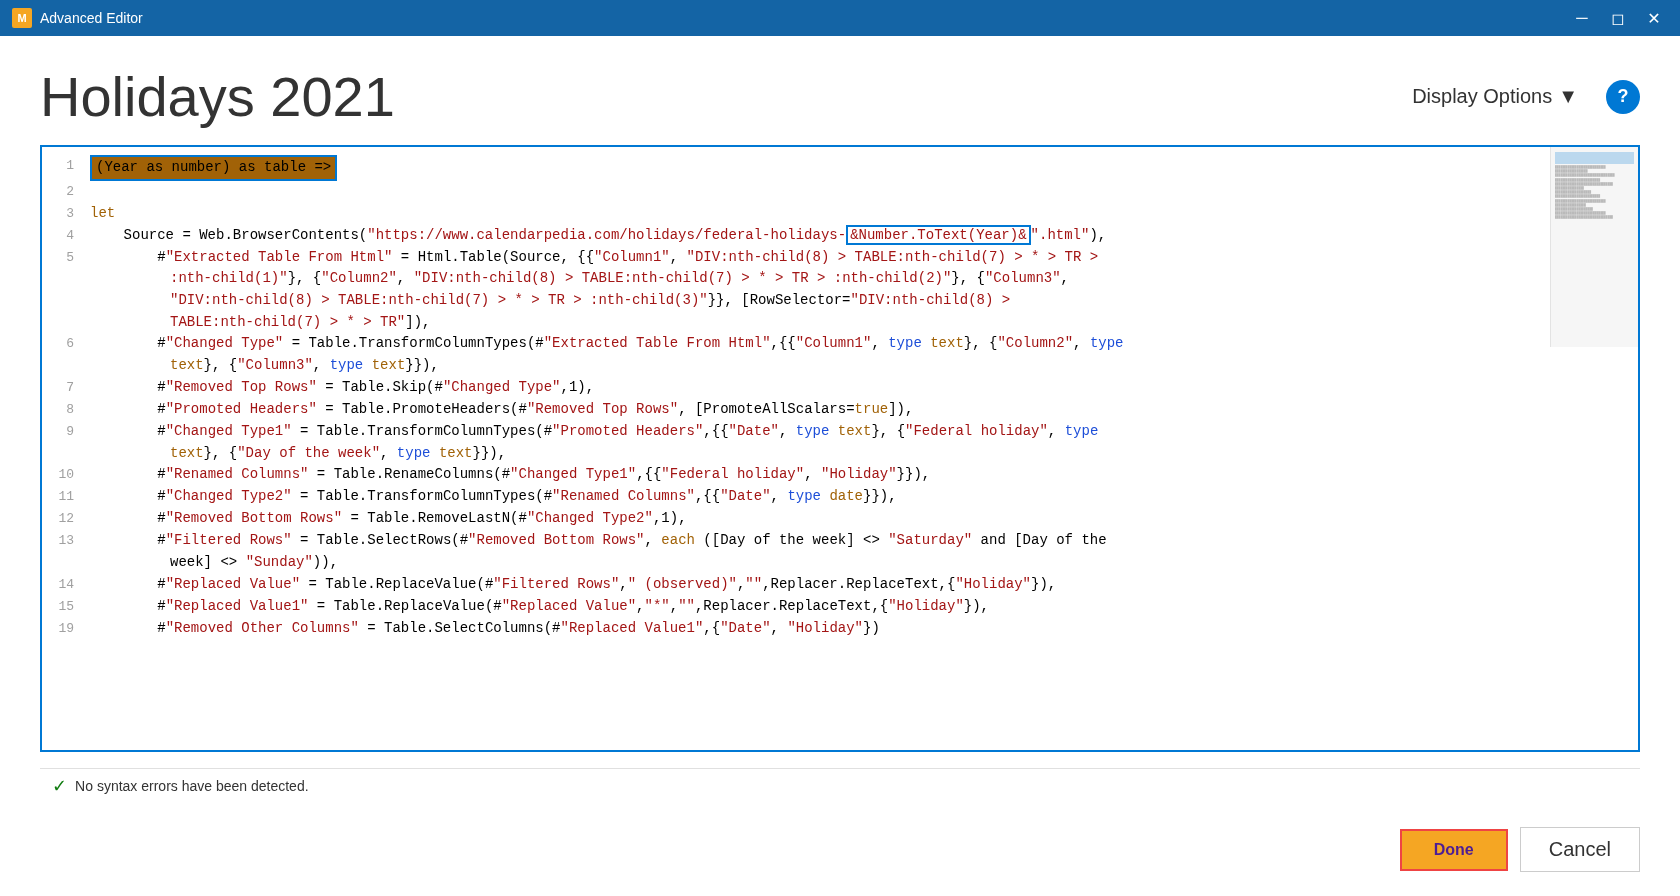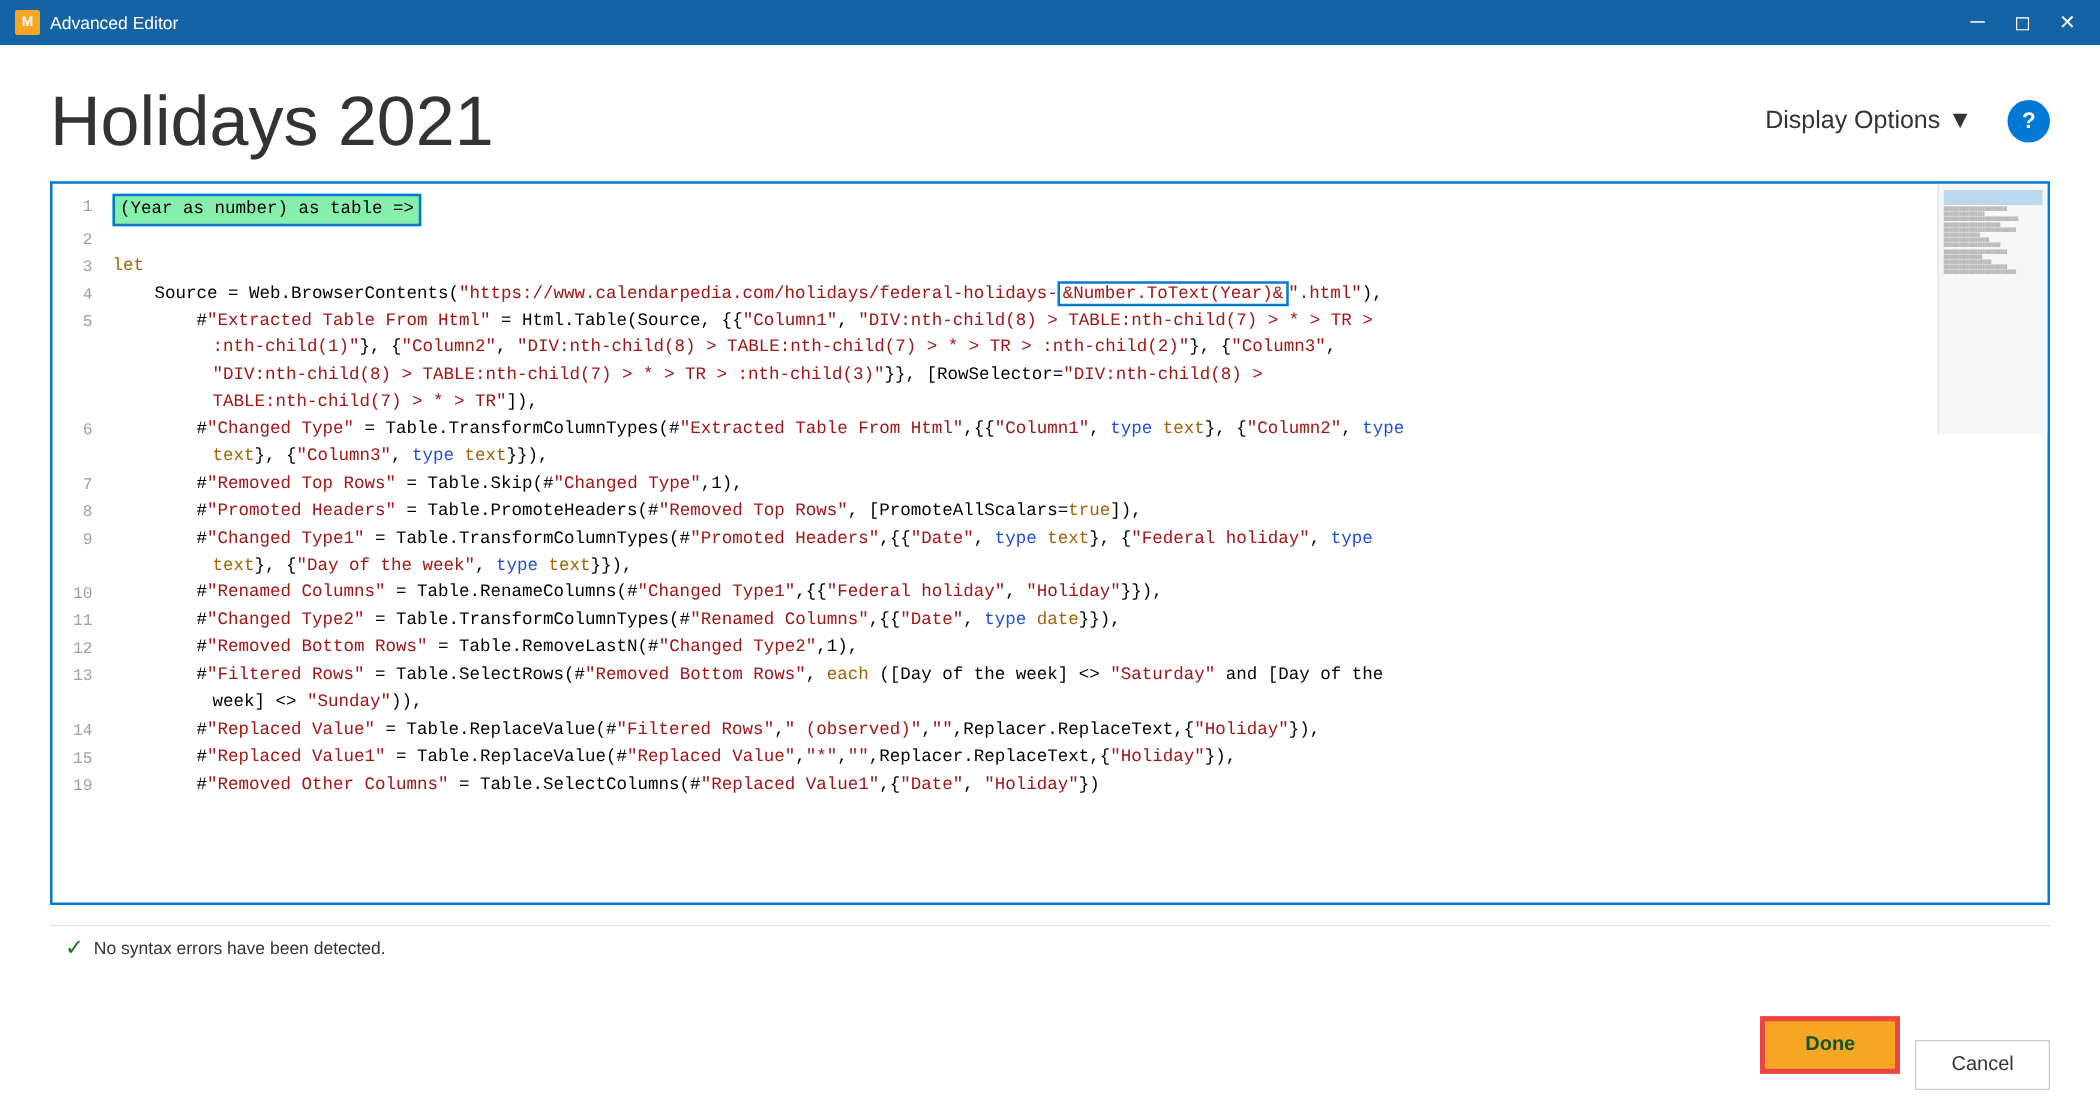--- a/index.html
+++ b/index.html
@@ -220,42 +220,41 @@
     .footer-row {
       display: flex;
       justify-content: flex-end;
       align-items: center;
       gap: 12px;
       padding: 8px 0 4px 0;
     }
 
     .btn-done {
       background: #f5a623;
-      color: #14532d;
-      border: 4px solid #ef4444;
+      color: #4c1d95;
+      border: 2px solid #ef4444;
       padding: 10px 32px;
       font-size: 16px;
       cursor: pointer;
       font-family: 'Segoe UI', sans-serif;
       font-weight: 600;
     }
 
     .btn-cancel {
       background: #ffffff;
       color: #333;
       border: 1px solid #ccc;
       padding: 10px 28px;
-      font-size: 16px;
+      font-size: 20px;
       cursor: pointer;
       font-family: 'Segoe UI', sans-serif;
-      margin-top: 33px;
     }
 
     .line1-highlight {
-      background: #86efac;
+      background: #a16207;
       border: 2px solid #0078d4;
       display: inline-block;
       padding: 0 4px;
       text-align: center;
     }
 
   </style>
 </head>
 <body>
 

